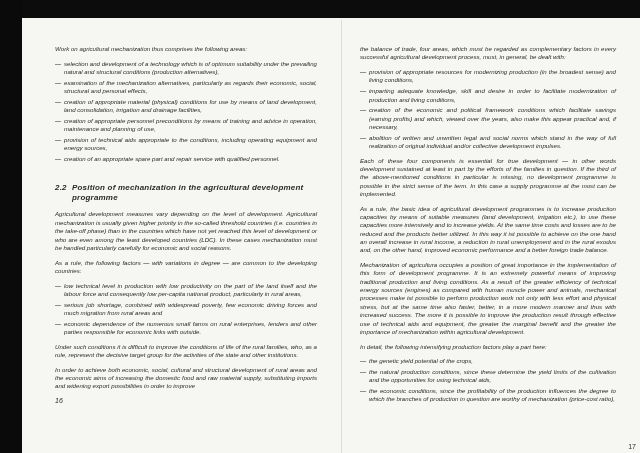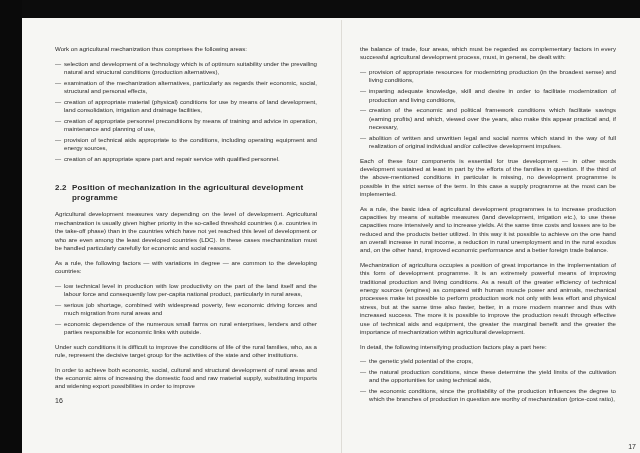--- a/index.html
+++ b/index.html
@@ -2,21 +2,21 @@
 <html><head>
 <meta charset="utf-8">
 <style>
   html, body { margin:0; padding:0; }
   body { width:640px; height:453px; overflow:hidden; background:#111; position:relative;
          font-family:"Liberation Sans", sans-serif; color:#2a2a2a; }
   .topband { position:absolute; left:0; top:0; width:640px; height:22px; background:#0c0c0c; }
   .leftband { position:absolute; left:0; top:0; width:22px; height:453px; background:#0a0a0a; }
   .paper { position:absolute; left:20px; top:18px; width:620px; height:435px; background:#f6f6f3; }
   .spine { position:absolute; left:341px; top:20px; width:1px; height:433px; background:#dedcd6; }
-  .page { position:absolute; top:0; font-size:6.1px; line-height:8.35px; }
+  .page { position:absolute; top:0; font-size:6.1px; line-height:8.35px;font-style:italic; }
   .page.left { left:55px; top:45px; width:262px; }
   .page.right { left:360px; top:45px; width:256px; }
   p { margin:0 0 6.4px 0; text-align:justify; }
   ul { list-style:none; margin:0 0 6.2px 0; padding:0; }
   li { position:relative; padding-left:9px; margin-bottom:2.4px; text-align:justify; }
   li::before { content:"\2014"; position:absolute; left:0; top:0; }
   h2 { font-size:8px; line-height:9.5px; font-weight:bold; margin:20px 0 8px 0; padding-left:17px; position:relative; letter-spacing:0.2px; }
   h2 .num { position:absolute; left:0; }
   .pnum { font-size:7px; margin-top:6px; }
   .pnum.right { position:absolute; right:4px; top:437px; font-size:7px; }

